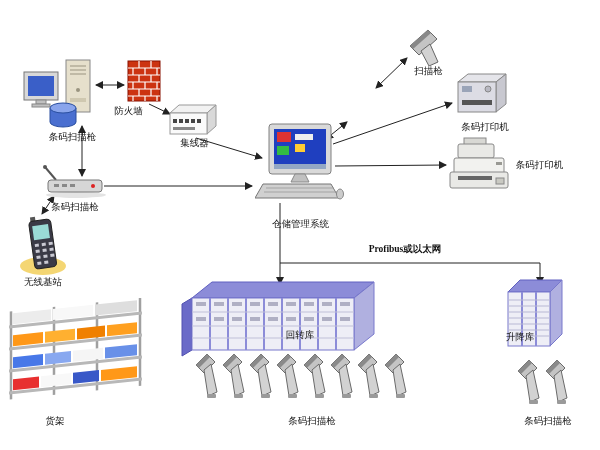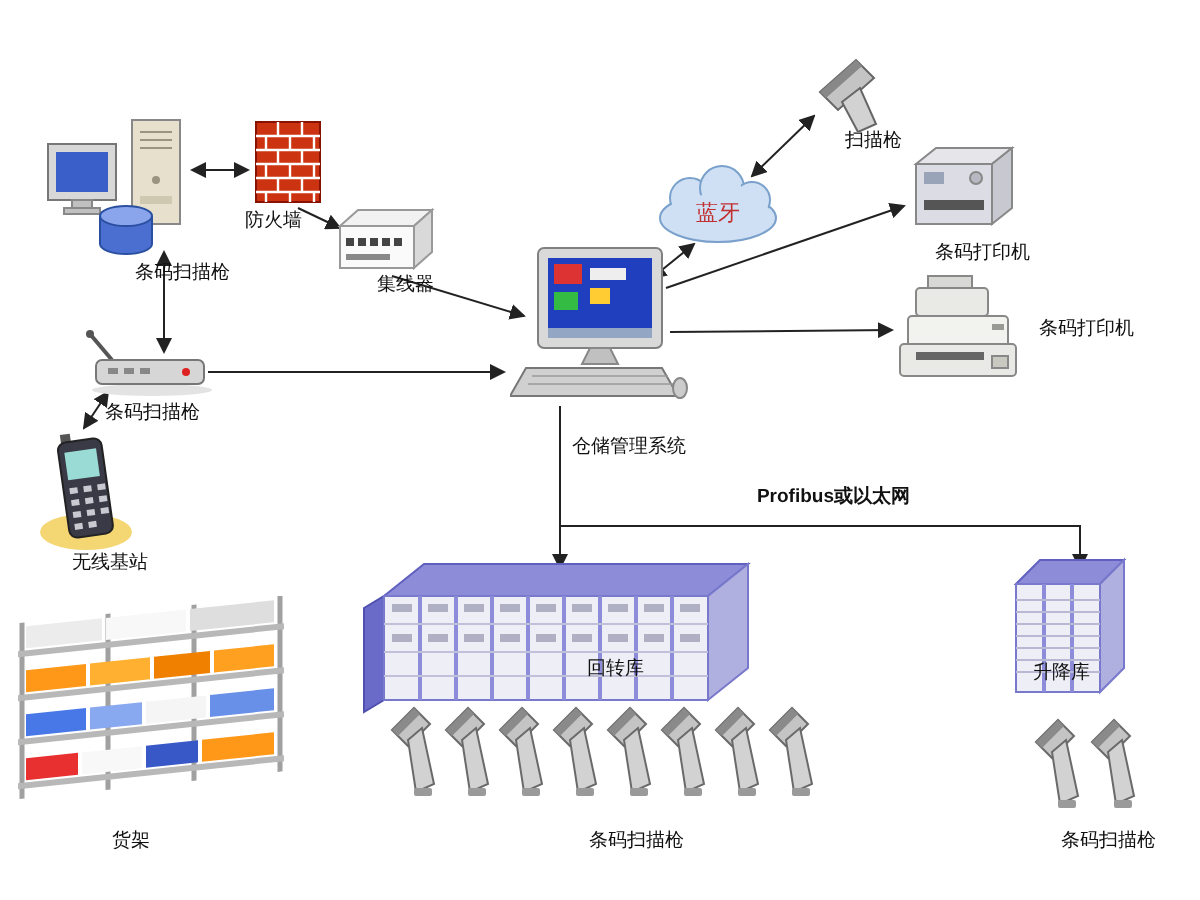--- a/index.html
+++ b/index.html
@@ -1,22 +1,22 @@
 <!DOCTYPE html>
 <html><head>
 <meta charset="utf-8">
 <style>
   * { margin:0; padding:0; box-sizing:border-box; }
   html,body { background:#fff; font-family:"Liberation Sans", sans-serif; }
   #canvas { position:relative; width:600px; height:450px; background:#ffffff; overflow:hidden; }
   #wires { position:absolute; left:0; top:0; z-index:1; }
   .icon { position:absolute; z-index:2; }
-  .lbl { position:absolute; z-index:3; font-size:9.5px; color:#111; text-align:right;
+  .lbl { position:absolute; z-index:3; font-size:9.5px; color:#111; text-align:center;
          line-height:1.15; white-space:nowrap; }
-  .bus-lbl { font-weight:bold; }
+  .bus-lbl { font-weight:bold;font-family:Liberation Serif, serif; }
 </style>
 </head>
 <body>
 
 <div id="canvas">
 
   <svg width="0" height="0" style="position:absolute" aria-hidden="true">
     <defs>
       <symbol id="gun" viewBox="0 0 26 48">
         <polygon points="2,13 13,2 21,10 10,21" fill="#c4c4c4" stroke="#6a6a6a" stroke-width="1"></polygon>
@@ -103,31 +103,20 @@
       <rect x="40" y="22" width="10" height="8" fill="#ffcc33"></rect>
       <rect x="19" y="42" width="52" height="5" fill="#93a7c4"></rect>
       <polygon points="40,52 50,52 54,60 36,60" fill="#c0c0c0" stroke="#888"></polygon>
       <polygon points="8,62 76,62 84,76 0,76" fill="#d0d0d0" stroke="#777"></polygon>
       <path d="M11,66 H79 M9,70 H82" stroke="#999" stroke-width="0.8"></path>
       <ellipse cx="85" cy="72" rx="3.5" ry="5" fill="#cccccc" stroke="#888"></ellipse>
     </svg>
   </div>
   <div class="lbl" style="left:258px;top:219px;width:85px">仓储管理系统</div>
 
-  <div class="icon" style="left:327px;top:82px">
-    <svg width="64" height="42">
-      <ellipse cx="32" cy="27" rx="29" ry="12" fill="#cfe0f4" stroke="#7aa0cc"></ellipse>
-      <circle cx="18" cy="17" r="10" fill="#cfe0f4" stroke="#7aa0cc"></circle>
-      <circle cx="34" cy="12" r="11" fill="#cfe0f4" stroke="#7aa0cc"></circle>
-      <circle cx="49" cy="18" r="9" fill="#cfe0f4" stroke="#7aa0cc"></circle>
-      <ellipse cx="32" cy="26" rx="27" ry="11" fill="#cfe0f4"></ellipse>
-      <circle cx="34" cy="14" r="10" fill="#cfe0f4"></circle>
-      <text x="32" y="28" text-anchor="middle" font-size="11" fill="#c03030">蓝牙</text>
-    </svg>
-  </div>
 
   <div class="icon" style="left:404px;top:26px">
     <svg width="44" height="40">
       <polygon points="6,20 24,4 33,13 15,29" fill="#c4c4c4" stroke="#666"></polygon>
       <polygon points="6,20 24,4 27,7 9,23" fill="#888"></polygon>
       <polygon points="17,25 26,18 34,36 25,40" fill="#d2d2d2" stroke="#666"></polygon>
     </svg>
   </div>
   <div class="lbl" style="left:406px;top:66px;width:45px">扫描枪</div>
 

